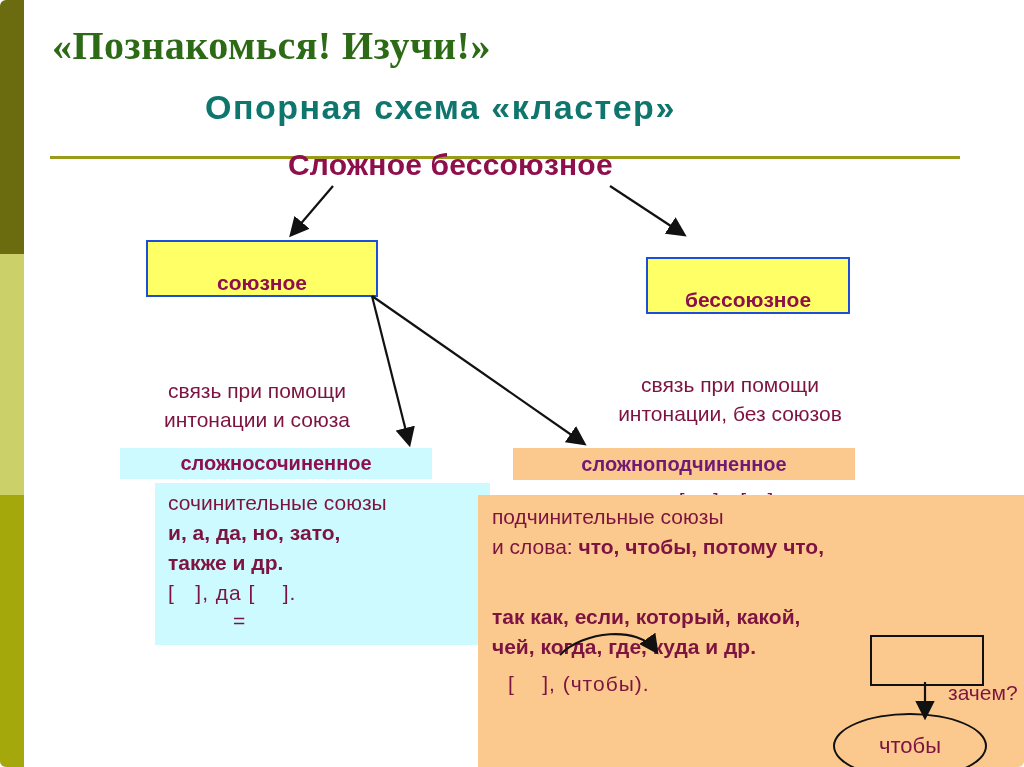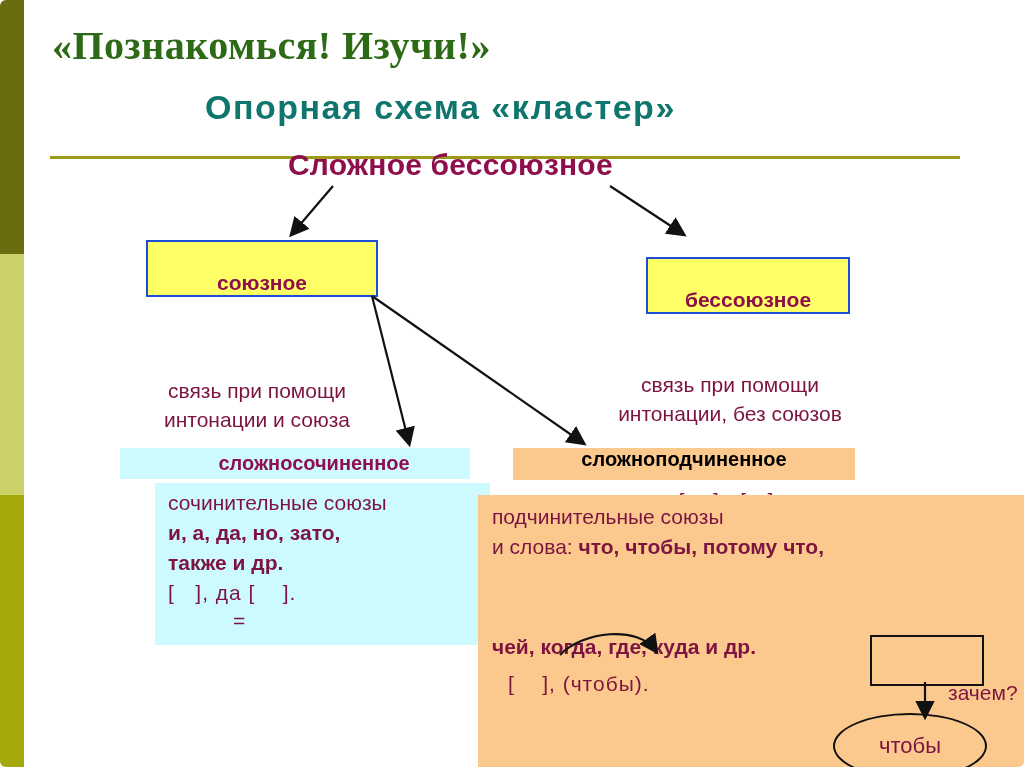--- a/index.html
+++ b/index.html
@@ -55,36 +55,36 @@
     text-align:center;white-space:pre;
   }
   #desc-left{left:92px;top:318px;width:330px;}
   #desc-right{left:540px;top:312px;width:380px;}
   .scheme{font-family:"Liberation Sans","DejaVu Sans",sans-serif;letter-spacing:1px;}
 
   
   #ssp-head{
     position:absolute;left:120px;top:448px;width:312px;height:31px;
     background:#ccfaff;display:flex;align-items:center;justify-content:center;
-    font-weight:bold;font-size:20px;color:#8e0f4c;padding-left:38px;
+    font-weight:bold;font-size:20px;color:#8e0f4c;
   }
   #ssp-body{
     position:absolute;left:108px;top:483px;width:335px;height:162px;
     background:#ccfaff;
     margin-left:47px;
   }
   #ssp-body .ln{
     position:absolute;left:13px;color:#7d1340;font-size:21px;white-space:pre;
   }
 
   
   #spp-head{
     position:absolute;left:513px;top:448px;width:342px;height:32px;
-    background:#fbc98e;display:flex;align-items:flex-start;justify-content:center;
-    font-weight:bold;font-size:20px;color:#000000;
+    background:#fbc98e;display:flex;align-items:center;justify-content:center;
+    font-weight:bold;font-size:20px;color:#701a75;
   }
   #spp-body{
     position:absolute;left:478px;top:495px;width:546px;height:272px;
     background:#fbc98e;
   }
   #spp-body .ln{
     position:absolute;left:14px;color:#7d1340;font-size:21px;white-space:pre;
   }
   #spp-body .bold{font-weight:bold;margin-top:40px;}
 
@@ -148,20 +148,21 @@
     <div class="ln scheme" style="top:98px">[   ], да [    ].</div>
     <div class="ln" style="top:126px;left:78px">=</div>
   </div>
 
   <div id="spp-head">
     <span>сложноподчиненное</span>
   </div>
   <div id="spp-body">
     <div class="ln" style="top:10px">подчинительные союзы</div>
     <div class="ln" style="top:40px"><span>и слова: </span><span class="bold">что, чтобы, потому что,</span></div>
+    <div class="ln bold" style="top:70px">так как, если, который, какой,</div>
     <div class="ln bold" style="top:100px">чей, когда, где, куда и др.</div>
     <div class="ln scheme" style="top:177px;left:30px">[    ], (чтобы).</div>
 
     <div id="inner-rect"></div>
     <div id="zachem">зачем?</div>
     <div id="inner-oval">
       <span>чтобы</span>
     </div>
 
     <svg width="546" height="272" style="position:absolute;left:0;top:0">

